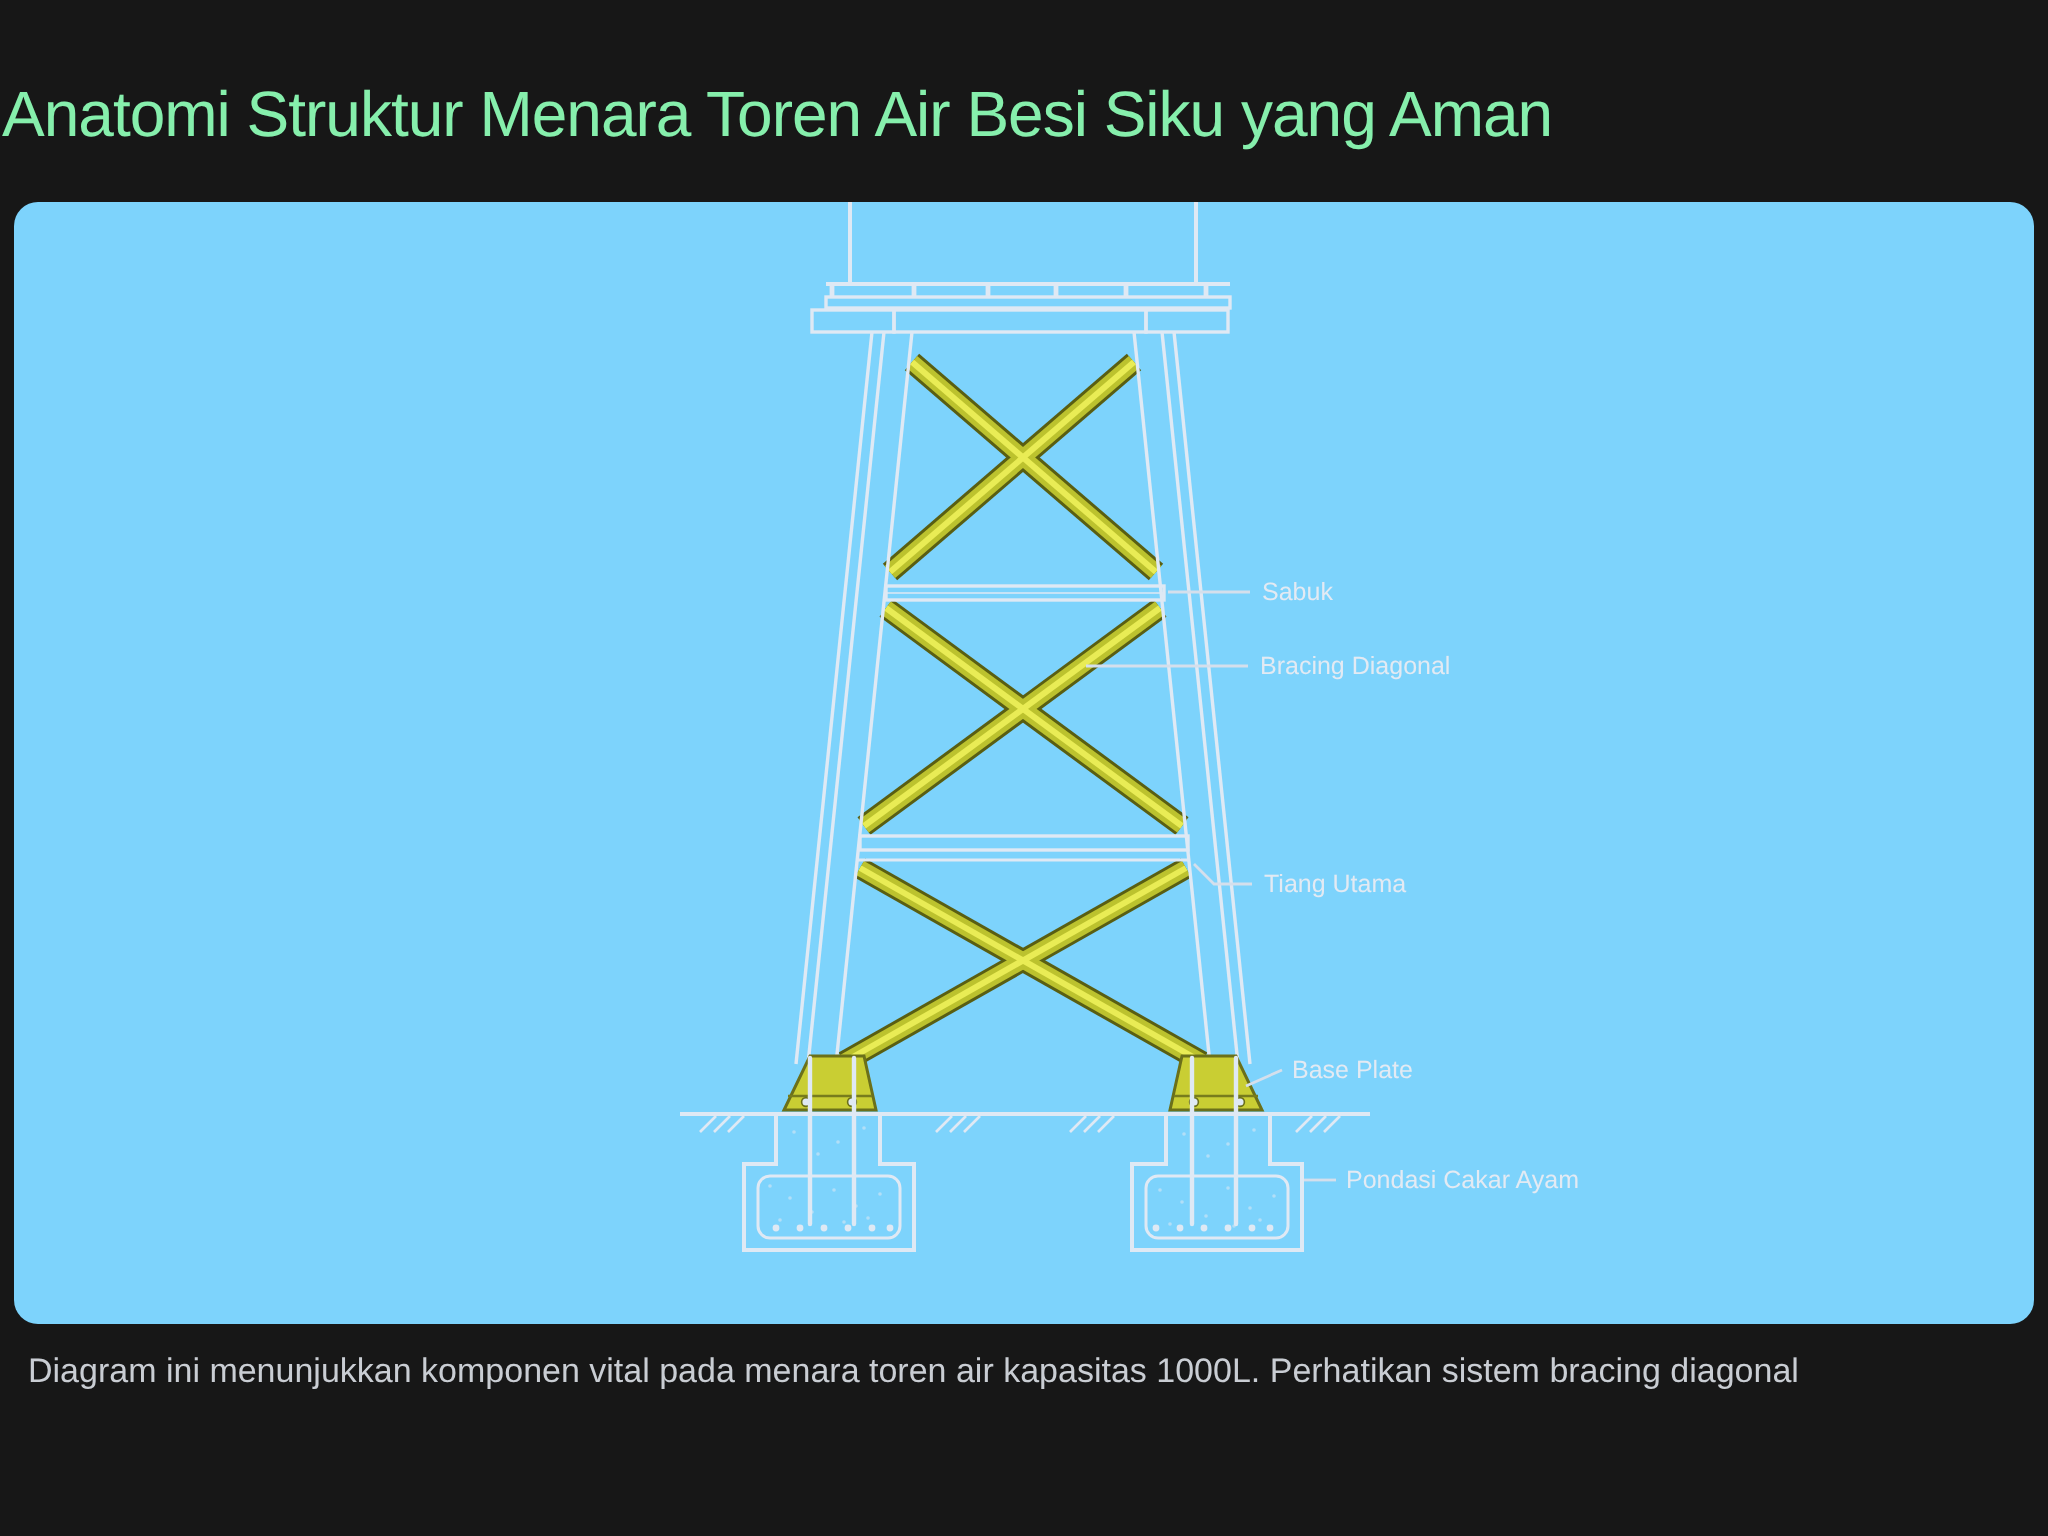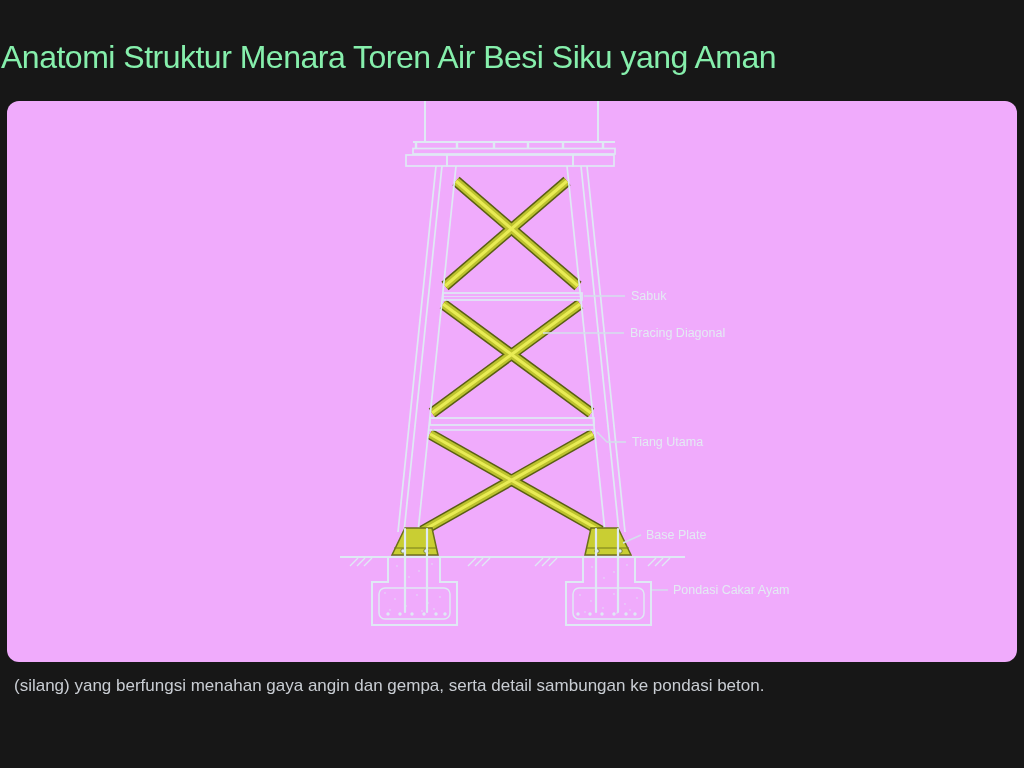--- a/index.html
+++ b/index.html
@@ -17,21 +17,21 @@
     font-size:32px;
     font-weight:400;
     letter-spacing:-0.5px;
     color:#86efac;
     white-space:nowrap;
   }
   .panel{
     position:absolute;
     left:7px;top:101px;
     width:1010px;height:561px;
-    background:#f0abfc;
+    background:#7dd3fc;
     border-radius:12px;
     overflow:hidden;
   }
   .panel svg{display:block;width:1010px;height:561px;}
   svg text{
     font-family:"Liberation Sans", sans-serif;
     font-size:12.5px;
     fill:#e3eaf3;
   }
   .caption{
@@ -234,16 +234,16 @@
         <text x="623" y="236">Bracing Diagonal</text>
         <text x="625" y="345">Tiang Utama</text>
         <text x="639" y="438">Base Plate</text>
         <text x="666" y="493">Pondasi Cakar Ayam</text>
       </g>
 
     </svg>
   </div>
 
   <p class="caption">
-    <span>(silang) yang berfungsi menahan gaya angin dan gempa, serta detail sambungan ke pondasi beton.</span>
+    <span>Diagram ini menunjukkan komponen vital pada menara toren air kapasitas 1000L. Perhatikan sistem bracing diagonal</span>
   </p>
 
 </div>
 
 </body></html>

